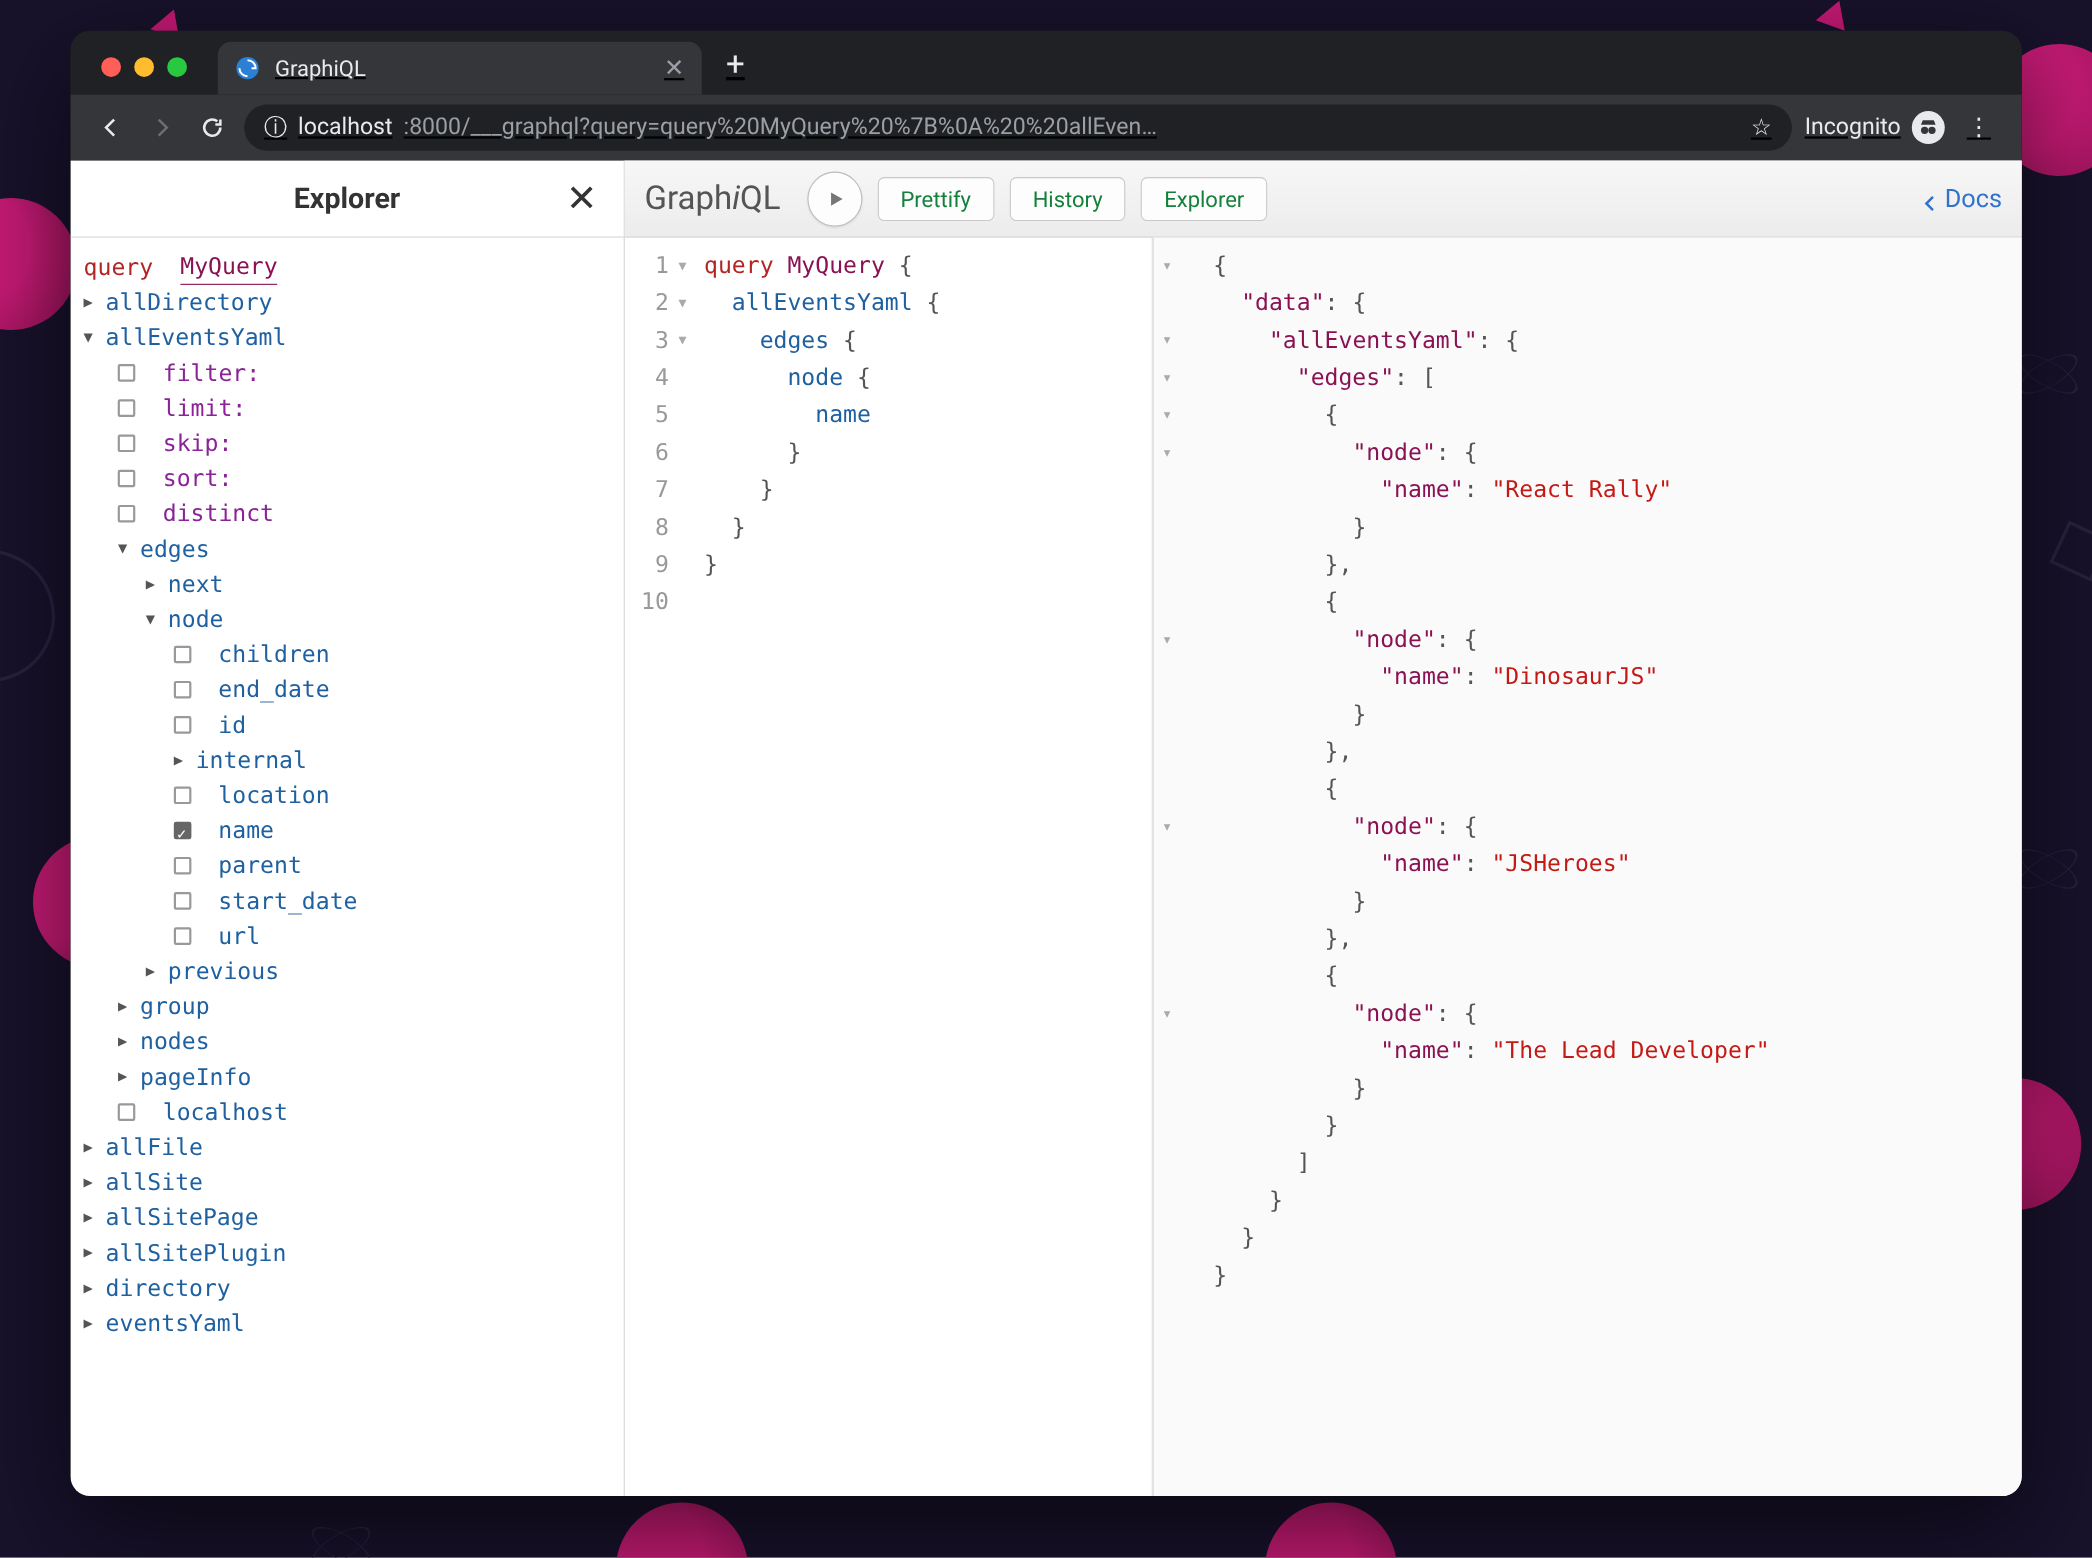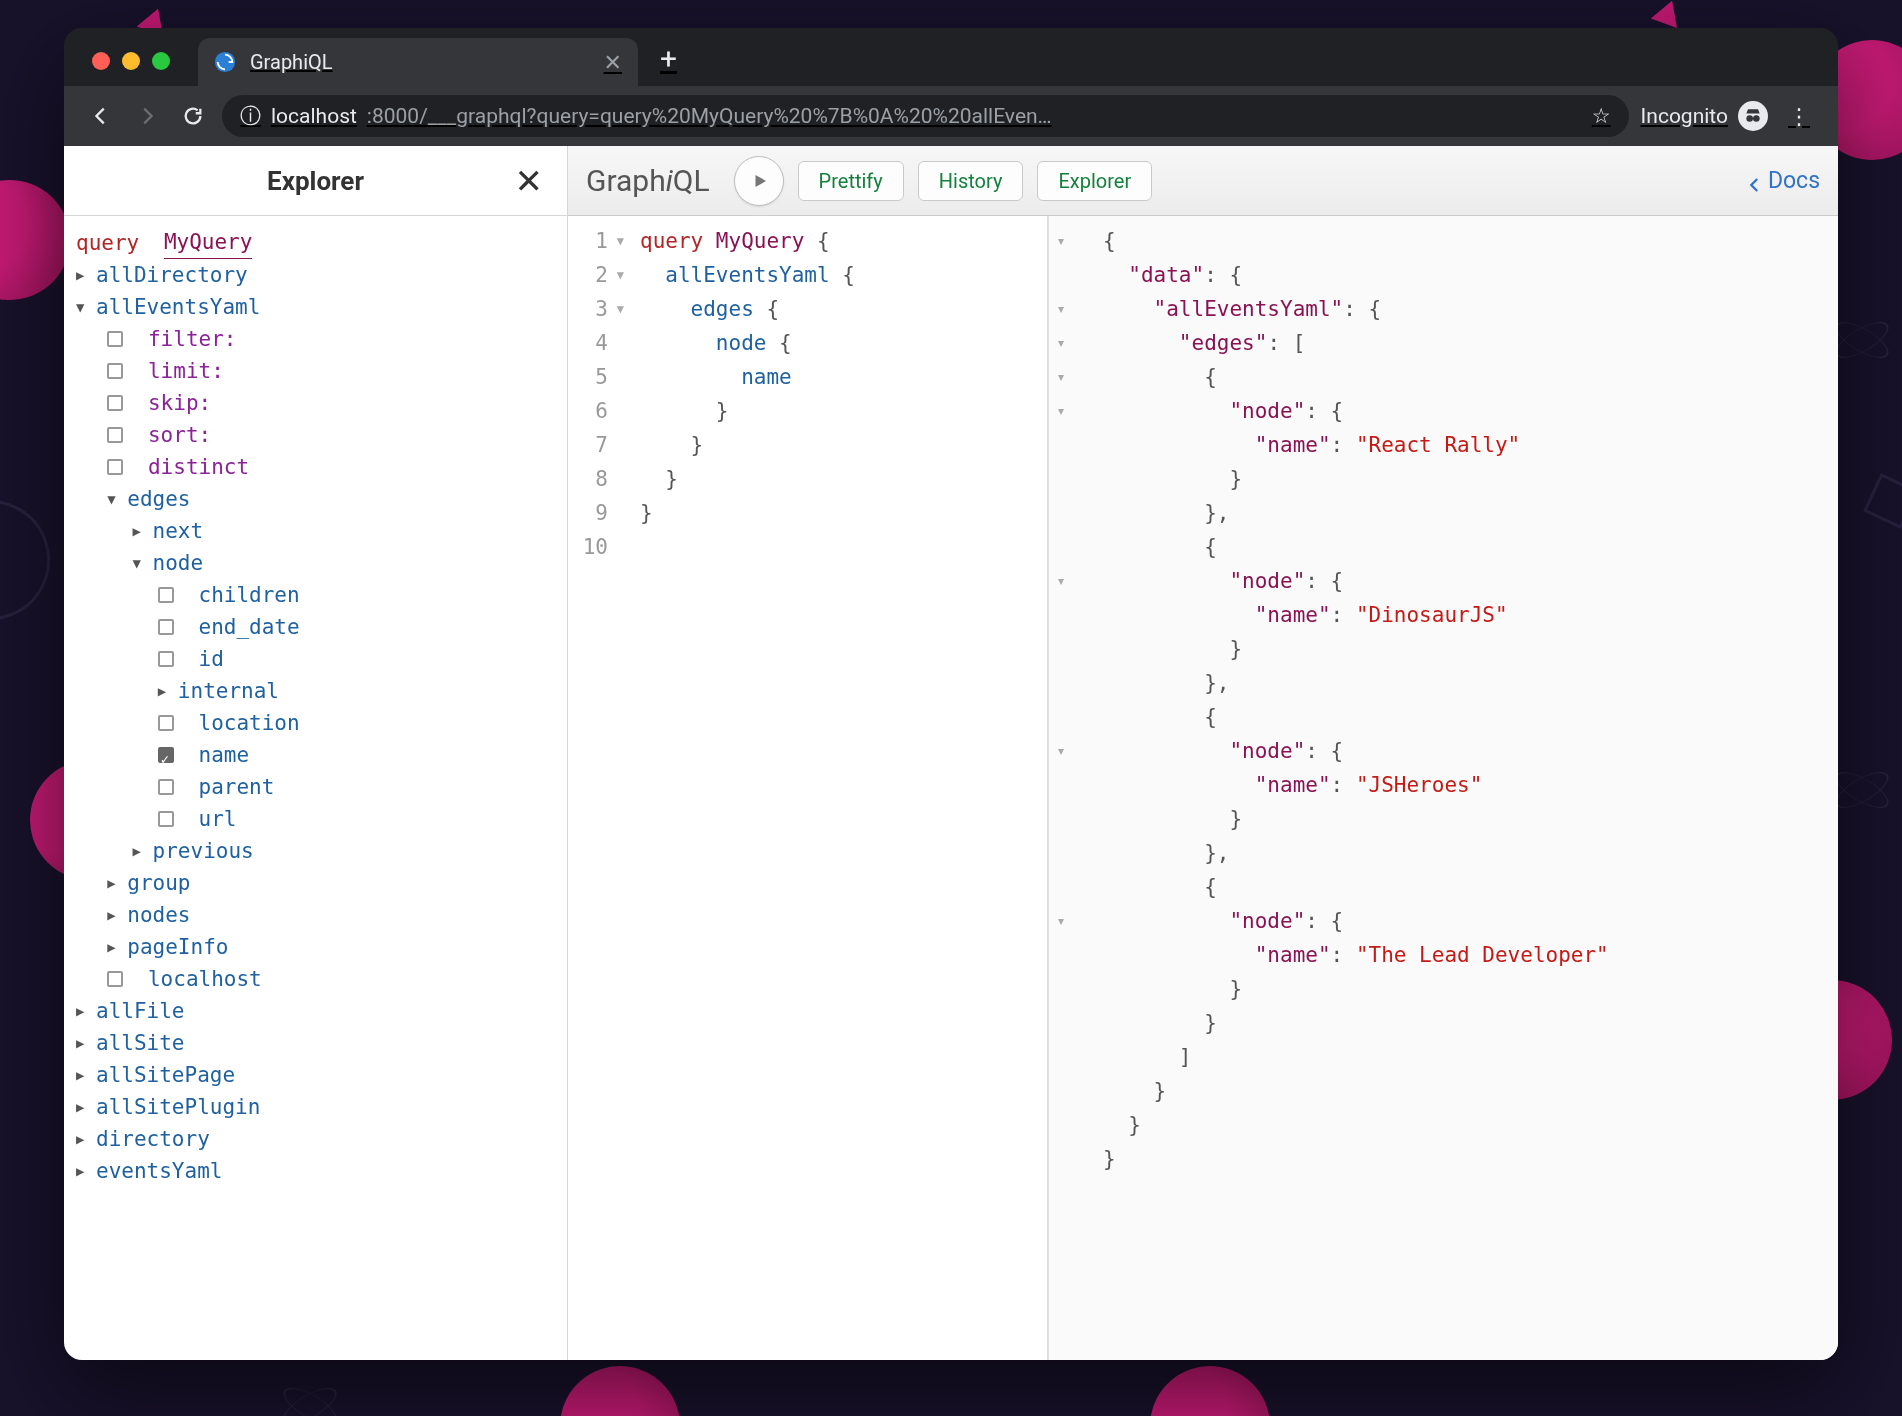--- a/index.html
+++ b/index.html
@@ -188,20 +188,21 @@
           <div class="row">&nbsp;&nbsp;<span class="caret">▼</span><span class="kw-field">edges</span></div>
           <div class="row">&nbsp;&nbsp;&nbsp;&nbsp;<span class="caret">▶</span><span class="kw-field">next</span></div>
           <div class="row">&nbsp;&nbsp;&nbsp;&nbsp;<span class="caret">▼</span><span class="kw-field">node</span></div>
           <div class="row">&nbsp;&nbsp;&nbsp;&nbsp;&nbsp;&nbsp;<span class="cb"></span>&nbsp;<span class="kw-field">children</span></div>
           <div class="row">&nbsp;&nbsp;&nbsp;&nbsp;&nbsp;&nbsp;<span class="cb"></span>&nbsp;<span class="kw-field">end_date</span></div>
           <div class="row">&nbsp;&nbsp;&nbsp;&nbsp;&nbsp;&nbsp;<span class="cb"></span>&nbsp;<span class="kw-field">id</span></div>
           <div class="row">&nbsp;&nbsp;&nbsp;&nbsp;&nbsp;&nbsp;<span class="caret">▶</span><span class="kw-field">internal</span></div>
           <div class="row">&nbsp;&nbsp;&nbsp;&nbsp;&nbsp;&nbsp;<span class="cb"></span>&nbsp;<span class="kw-field">location</span></div>
           <div class="row">&nbsp;&nbsp;&nbsp;&nbsp;&nbsp;&nbsp;<span class="cb checked"></span>&nbsp;<span class="kw-field">name</span></div>
           <div class="row">&nbsp;&nbsp;&nbsp;&nbsp;&nbsp;&nbsp;<span class="cb"></span>&nbsp;<span class="kw-field">parent</span></div>
+          <div class="row">&nbsp;&nbsp;&nbsp;&nbsp;&nbsp;&nbsp;<span class="cb"></span>&nbsp;<span class="kw-field">start_date</span></div>
           <div class="row">&nbsp;&nbsp;&nbsp;&nbsp;&nbsp;&nbsp;<span class="cb"></span>&nbsp;<span class="kw-field">url</span></div>
           <div class="row">&nbsp;&nbsp;&nbsp;&nbsp;<span class="caret">▶</span><span class="kw-field">previous</span></div>
           <div class="row">&nbsp;&nbsp;<span class="caret">▶</span><span class="kw-field">group</span></div>
           <div class="row">&nbsp;&nbsp;<span class="caret">▶</span><span class="kw-field">nodes</span></div>
           <div class="row">&nbsp;&nbsp;<span class="caret">▶</span><span class="kw-field">pageInfo</span></div>
           <div class="row">&nbsp;&nbsp;<span class="cb"></span>&nbsp;<span class="kw-field">localhost</span></div>
           <div class="row">
             <span class="caret">▶</span>
             <span class="kw-field">allFile</span>
           </div>

